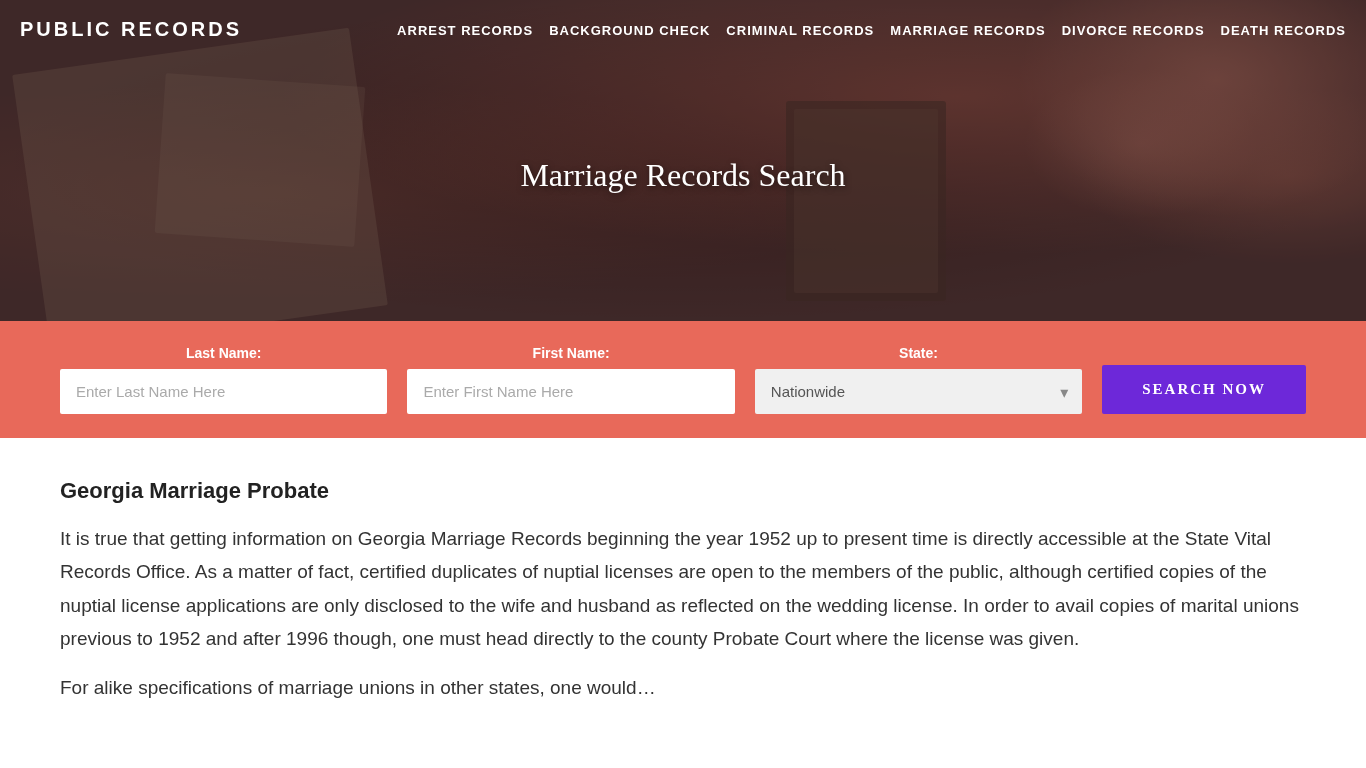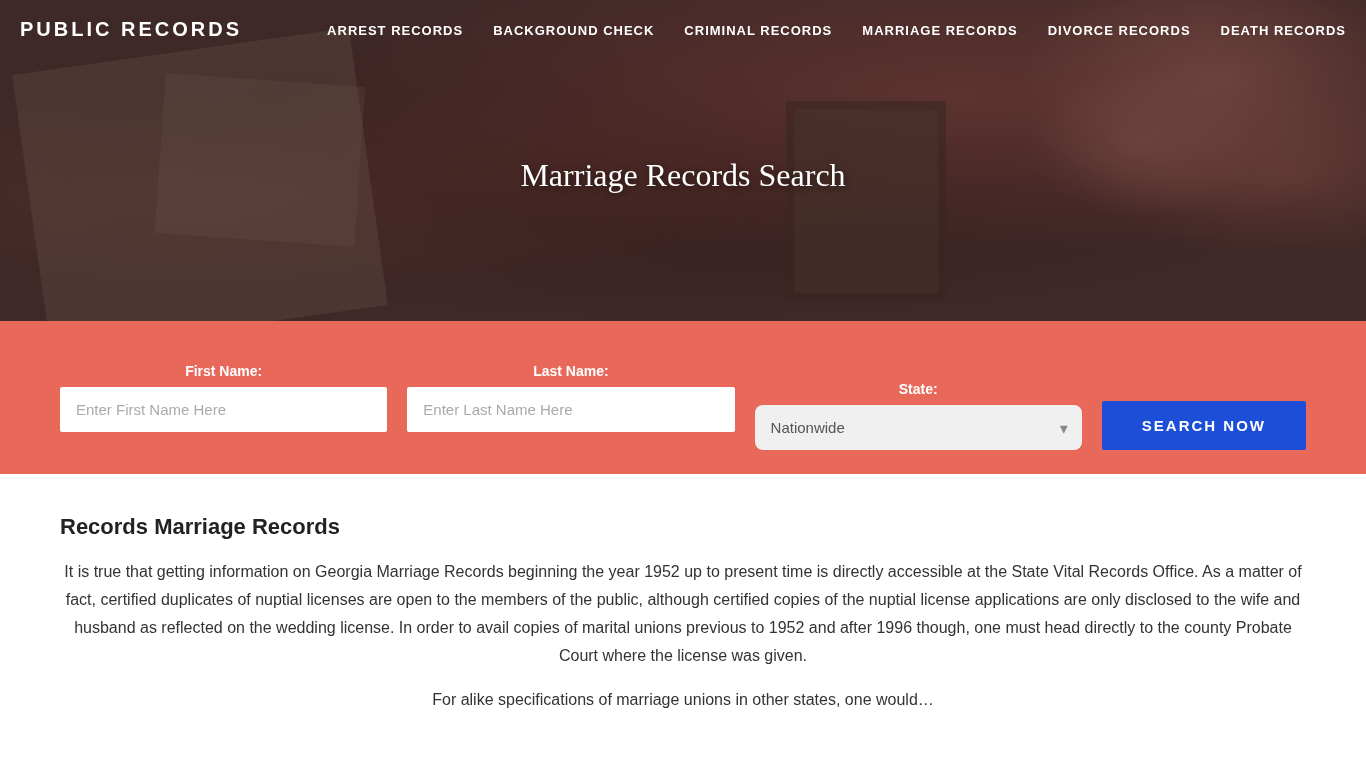--- a/index.html
+++ b/index.html
@@ -19,21 +19,21 @@
     .logo {
       font-family: Arial, sans-serif;
       font-weight: 900;
       font-size: 20px;
       color: #fff;
       letter-spacing: 3px;
       text-transform: uppercase;
     }
     .nav-links {
       display: flex;
-      gap: 30px;
+      gap: 16px;
       list-style: none;
     }
     .nav-links li a {
       font-family: Arial, sans-serif;
       font-size: 13px;
       font-weight: 700;
       color: #fff;
       text-decoration: none;
       letter-spacing: 1px;
       text-transform: uppercase;
@@ -163,60 +163,59 @@
       flex-direction: column;
       flex: 1;
     }
     .state-field label {
       font-family: Arial, sans-serif;
       font-size: 14px;
       font-weight: 700;
       color: #fff;
       margin-bottom: 8px;
       text-align: center;
-      margin-top: 36px;
     }
     .state-select-wrapper {
       position: relative;
     }
     .state-select-wrapper select {
       width: 100%;
       padding: 14px 16px;
       font-size: 15px;
       border: none;
       outline: none;
       background: #f0f0f0;
       color: #555;
       font-family: Arial, sans-serif;
-      border-radius: 8px;
+      border-radius: 2px;
       appearance: none;
       -webkit-appearance: none;
       cursor: pointer;
     }
     .state-select-wrapper .chevron {
       position: absolute;
       right: 14px;
       top: 50%;
       transform: translateY(-50%);
       color: #888;
       font-size: 16px;
       pointer-events: none;
     }
 
     .search-button-wrapper {
       display: flex;
       flex-direction: column;
       align-self: flex-end;
     }
     .search-btn {
-      background: #1d4ed8;
+      background: #6d28d9;
       color: #fff;
       border: none;
       padding: 16px 40px;
-      font-family: Liberation Sans, sans-serif;
+      font-family: Liberation Serif, serif;
       font-size: 15px;
       font-weight: 900;
       letter-spacing: 2px;
       text-transform: uppercase;
       cursor: pointer;
       border-radius: 2px;
       white-space: nowrap;
     }
 
     
@@ -227,25 +226,24 @@
     }
     .content h1 {
       font-family: Arial, sans-serif;
       font-size: 22px;
       font-weight: 900;
       color: #222;
       margin-bottom: 18px;
     }
     .content p {
       font-family: Arial, sans-serif;
-      font-size: 16px;
+      font-size: 19px;
       line-height: 1.75;
       color: #333;
       margin-bottom: 16px;
-      text-align: center;
     }
     .content p.partial {
       margin-bottom: 0;
     }
   </style>
 </head>
 <body>
 
 <nav>
   <div class="logo">PUBLIC RECORDS</div>
@@ -277,26 +275,26 @@
     <div class="hero-paper2"></div>
     <div class="hero-roses"></div>
     <div class="hero-portrait"></div>
   </div>
   <div class="hero-overlay"></div>
   <h2 class="hero-title">Marriage Records Search</h2>
 </div>
 
 <div class="search-bar">
   <div class="search-field">
+    <label>Last Name:</label>
+    <input type="text" placeholder="Enter Last Name Here" style="">
+  </div>
+  <div class="search-field">
     <label>First Name:</label>
     <input type="text" placeholder="Enter First Name Here" style="">
-  </div>
-  <div class="search-field">
-    <label>Last Name:</label>
-    <input type="text" placeholder="Enter Last Name Here" style="">
   </div>
   <div class="state-field">
     <label>State:</label>
     <div class="state-select-wrapper">
       <select>
         <option>Nationwide</option>
         <option>Alabama</option>
         <option>Alaska</option>
         <option>Arizona</option>
         <option>Arkansas</option>
@@ -349,16 +347,16 @@
       </select>
       <span class="chevron">▾</span>
     </div>
   </div>
   <div class="search-button-wrapper">
     <button class="search-btn">SEARCH NOW</button>
   </div>
 </div>
 
 <div class="content">
-  <h1>Records Marriage Records</h1>
+  <h1>Georgia Marriage Probate</h1>
   <p>It is true that getting information on Georgia Marriage Records beginning the year 1952 up to present time is directly accessible at the State Vital Records Office. As a matter of fact, certified duplicates of nuptial licenses are open to the members of the public, although certified copies of the nuptial license applications are only disclosed to the wife and husband as reflected on the wedding license. In order to avail copies of marital unions previous to 1952 and after 1996 though, one must head directly to the county Probate Court where the license was given.</p>
   <p class="partial">For alike specifications of marriage unions in other states, one would…</p>
 </div>
 
 </body></html>

